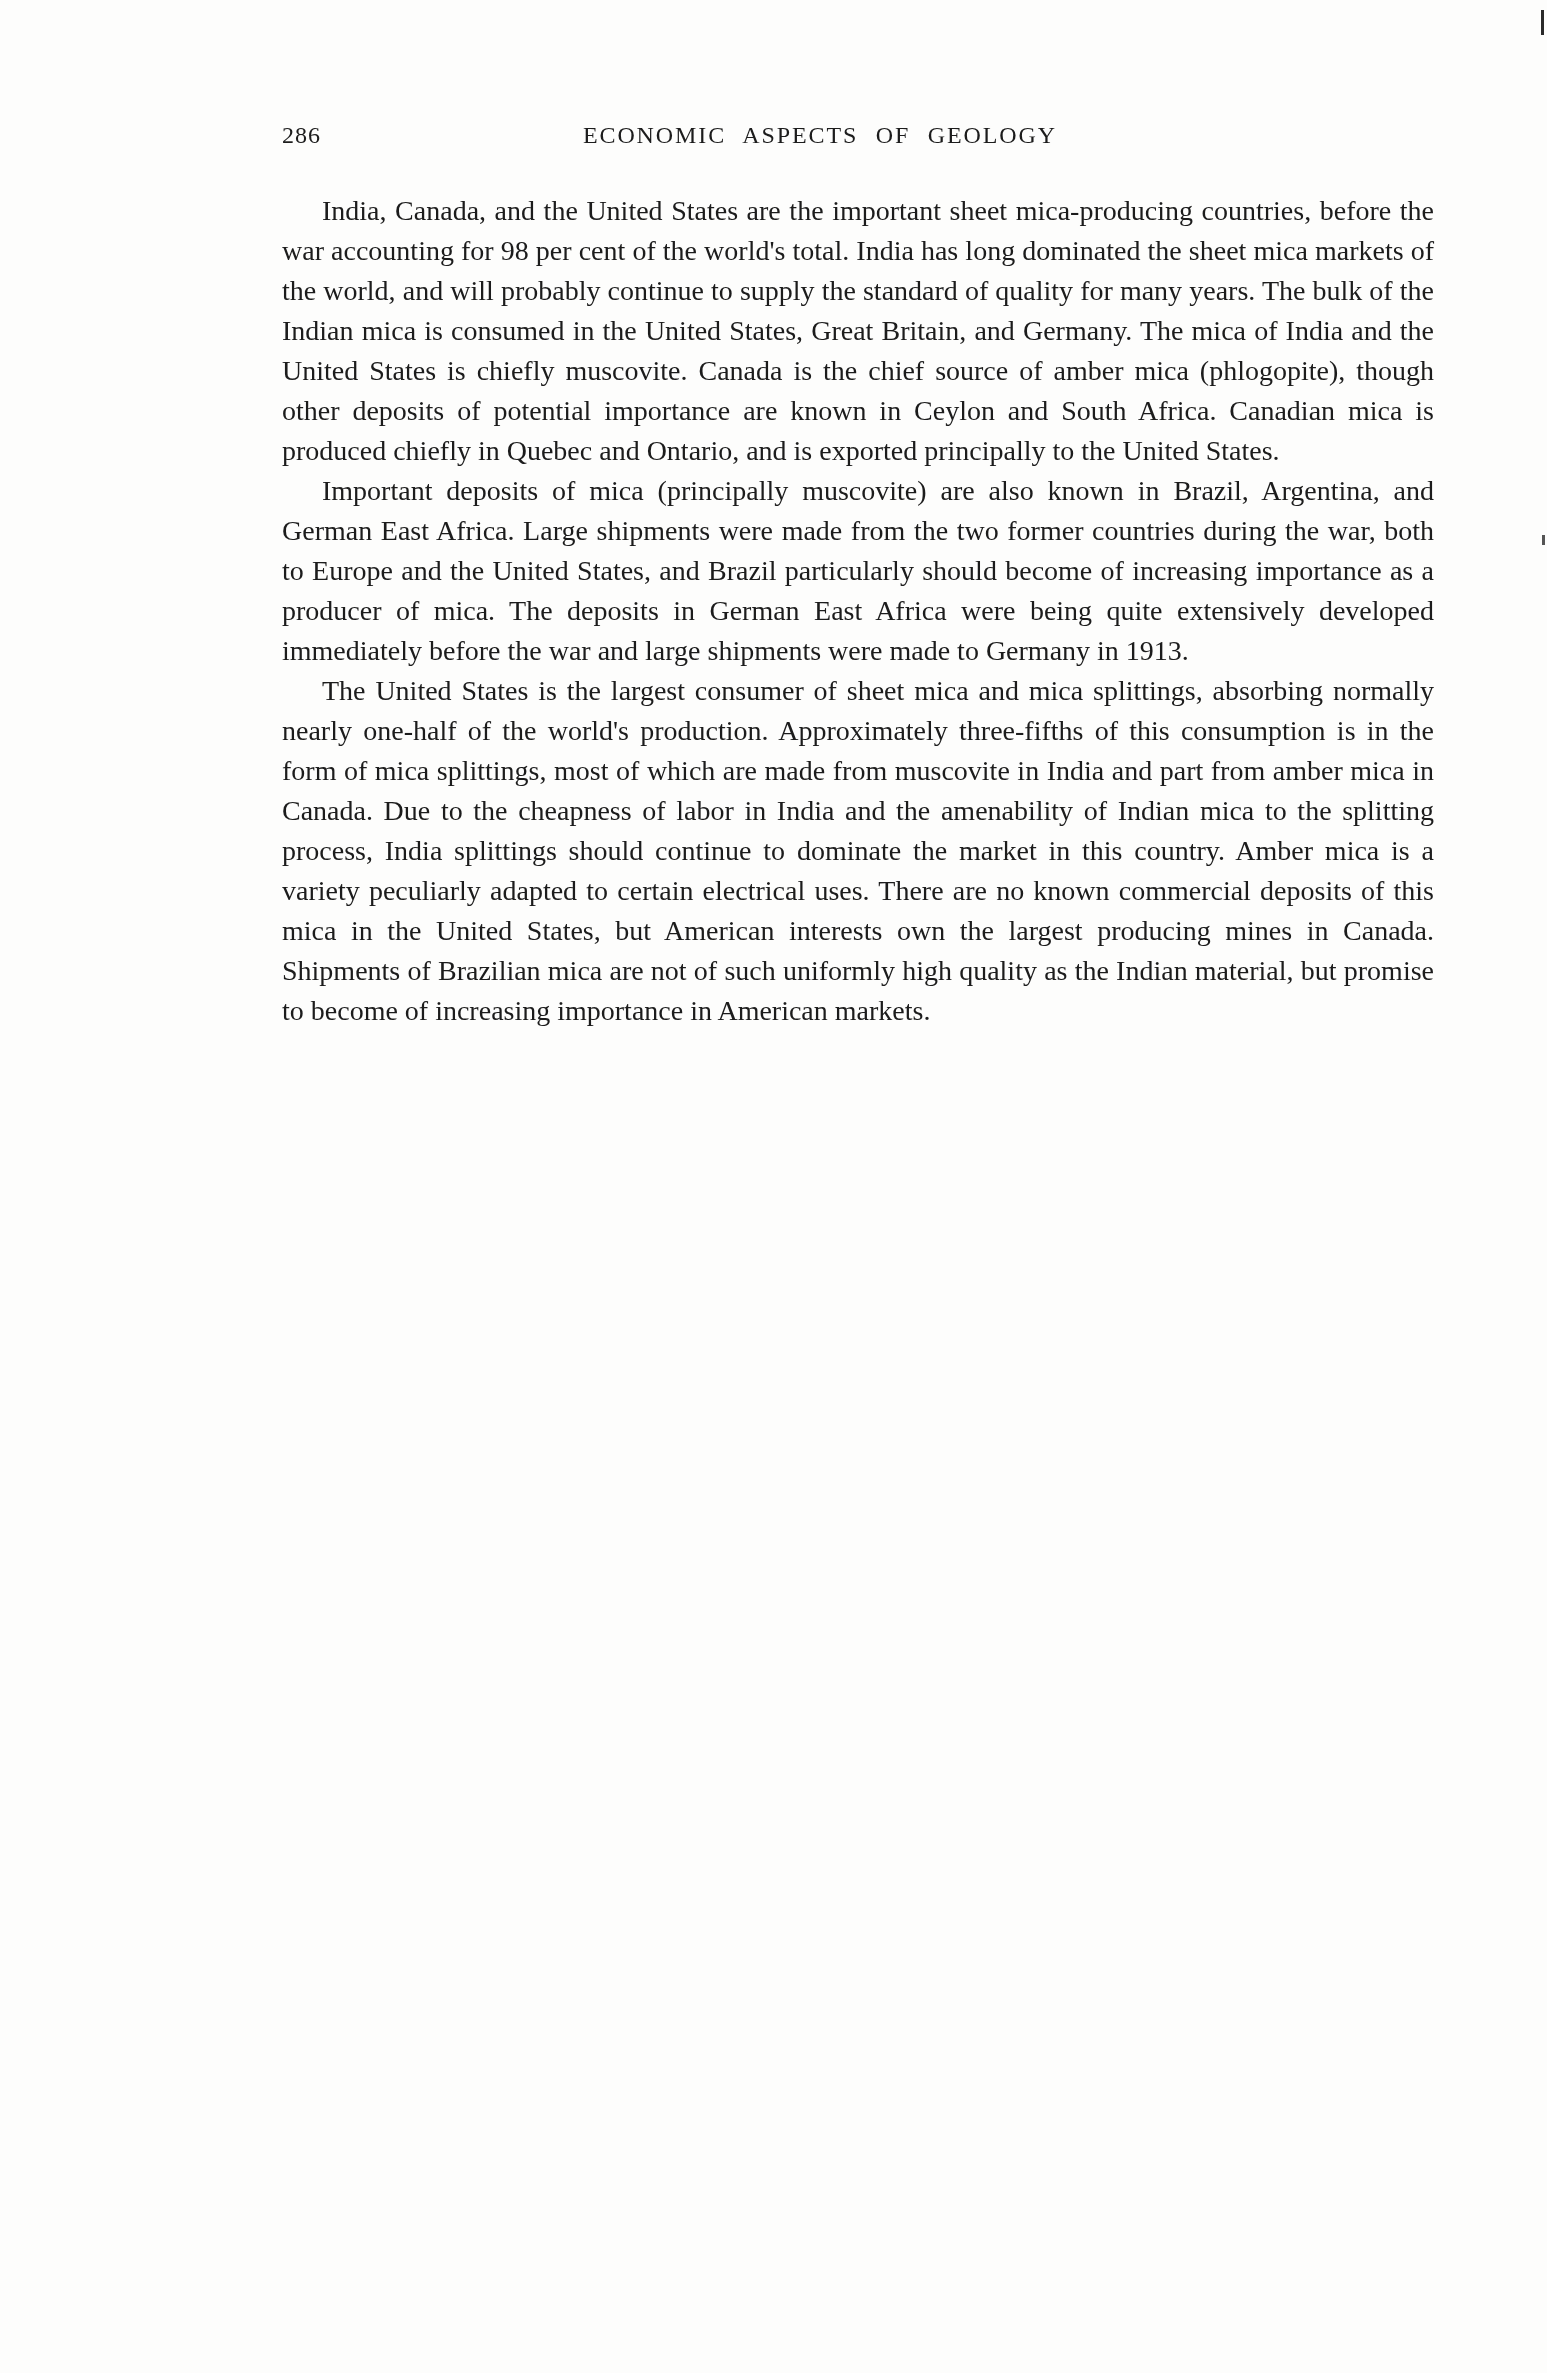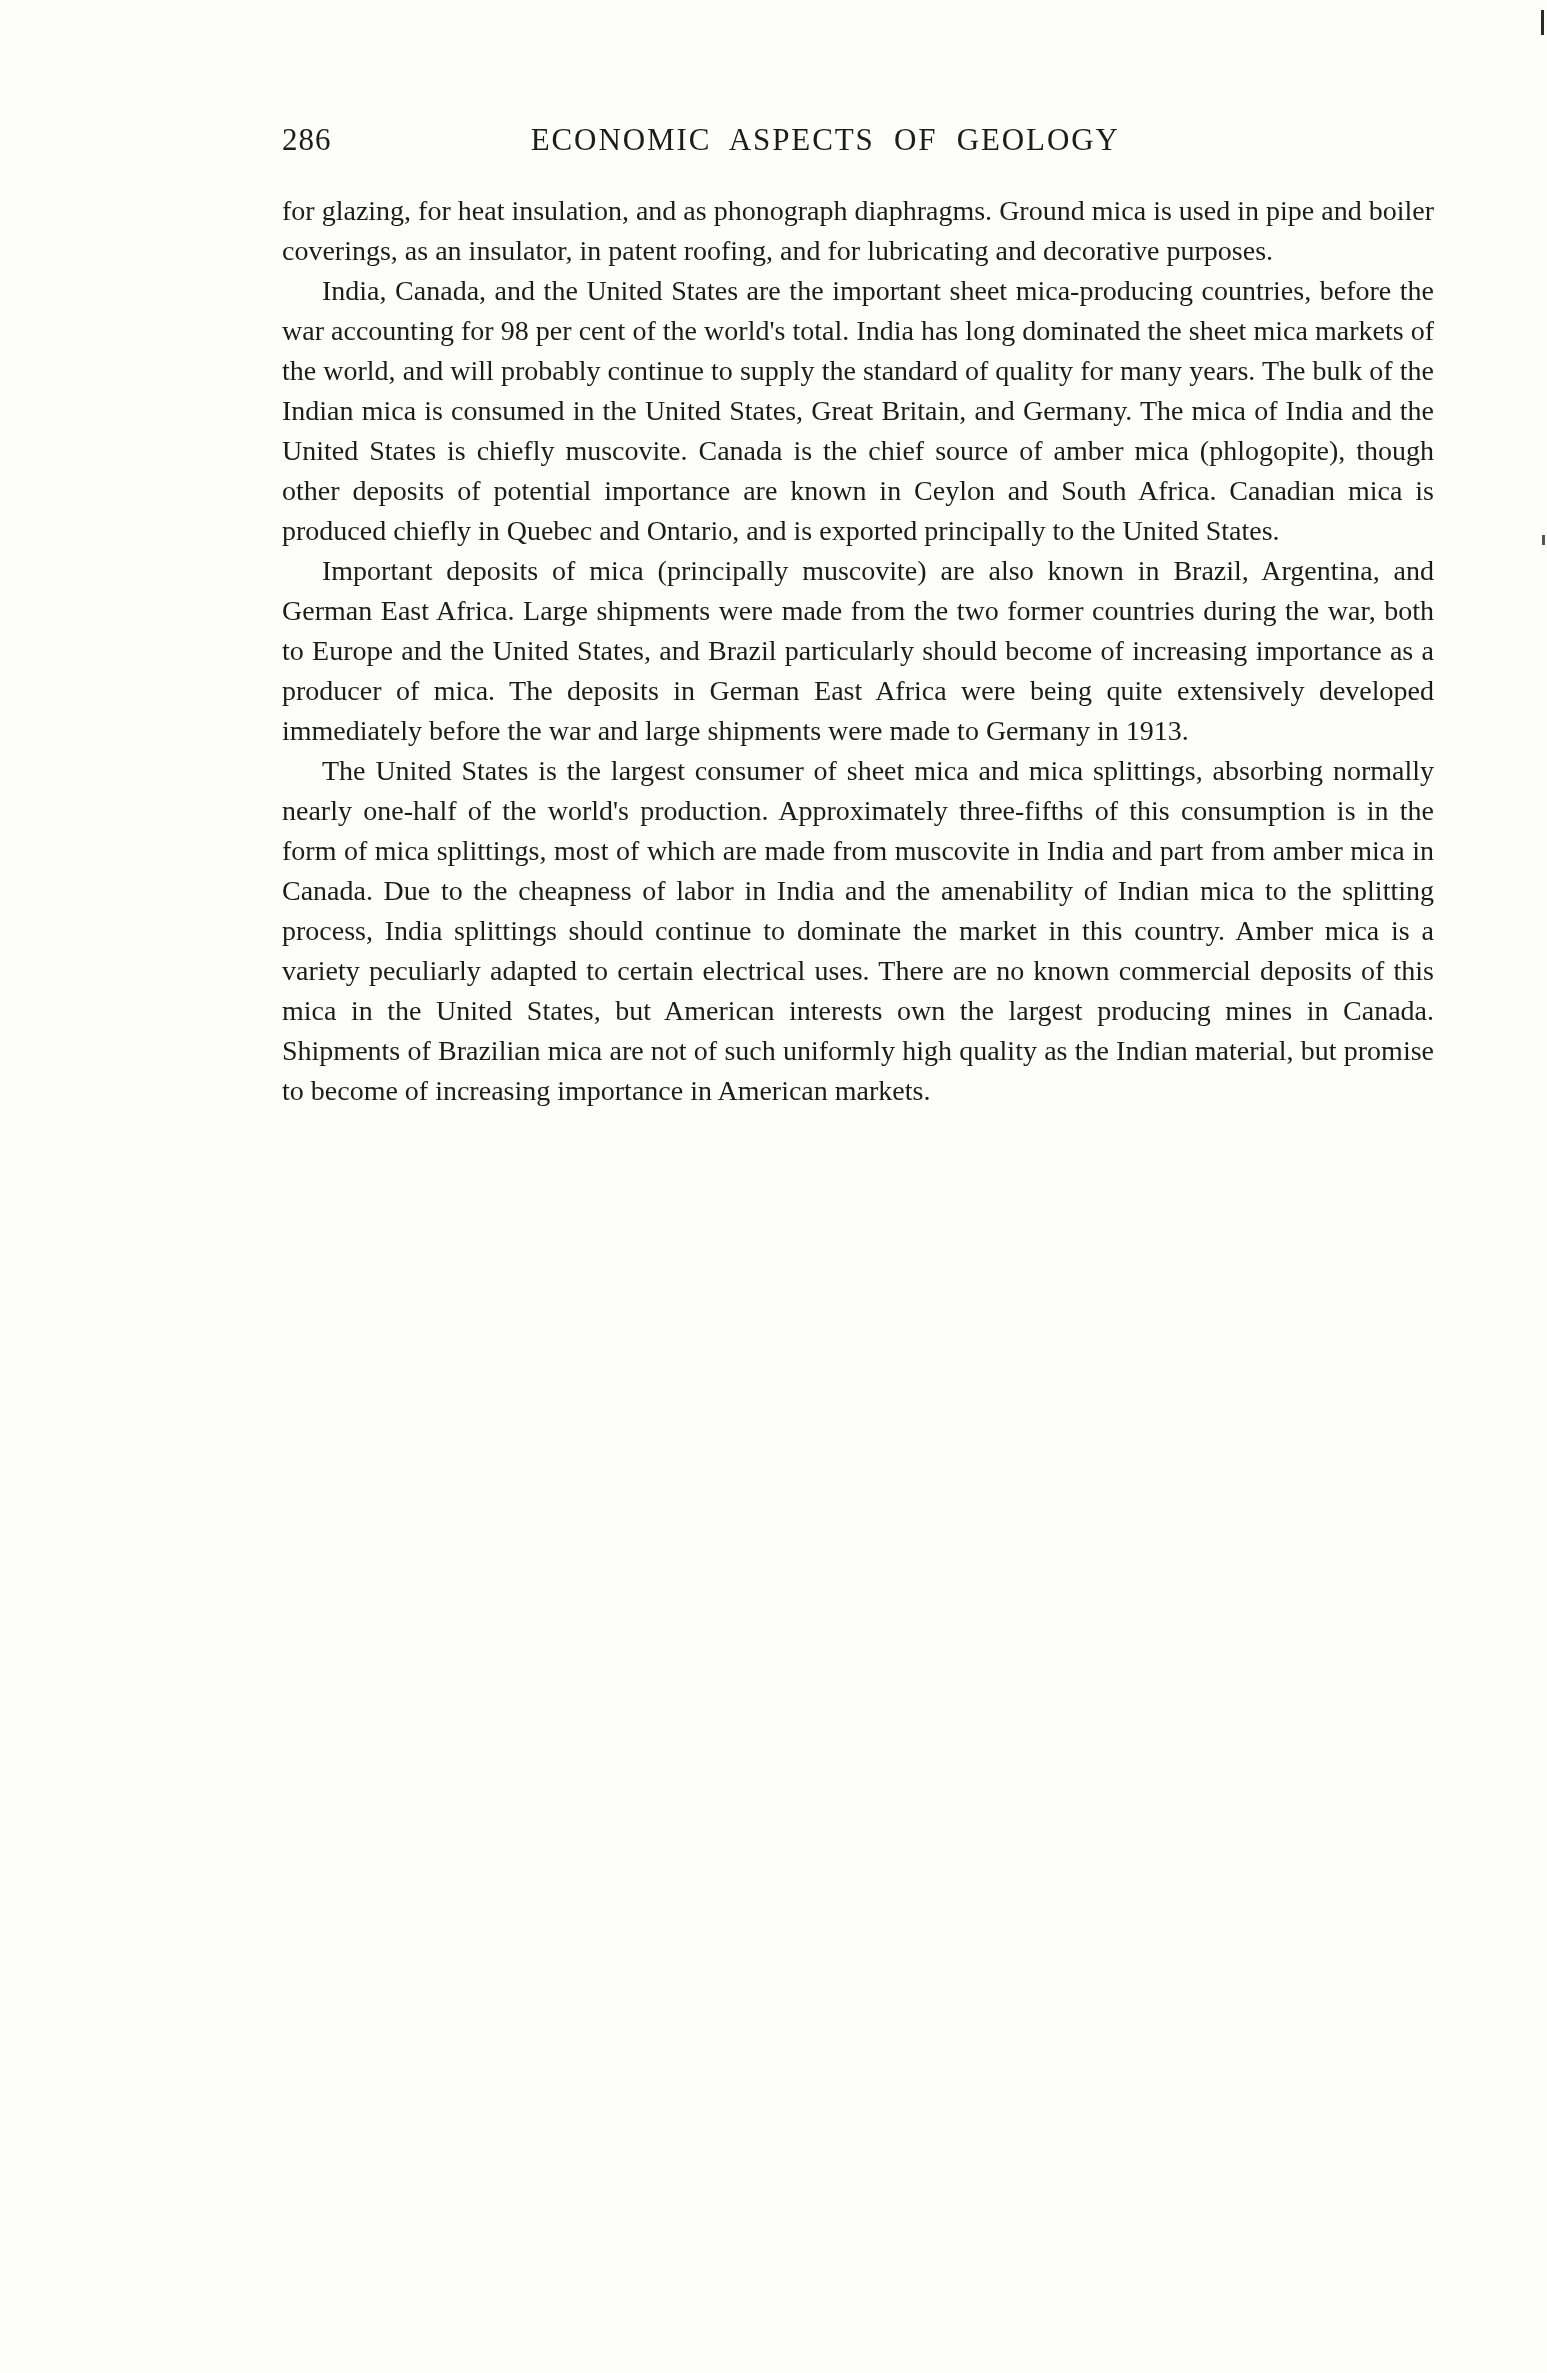--- a/index.html
+++ b/index.html
@@ -32,21 +32,21 @@
     height: 9.6px;
     background: #555;
   }
   .header {
     position: absolute;
     top: 122px;
     left: 282px;
     width: 1152px;
     display: flex;
     align-items: flex-end;
-    font-size: 31px;
+    font-size: 24px;
   }
   .page-number {
     flex: 0 0 auto;
     letter-spacing: 1px;
   }
   .running-title {
     flex: 1 1 auto;
     text-align: center;
     letter-spacing: 1.9px;
     word-spacing: 9.6px;
@@ -75,19 +75,18 @@
   <div class="scan-mark"></div>
   <div class="scan-mark-2"></div>
 
   <div class="header">
     <span class="page-number">286</span>
     <span class="running-title">ECONOMIC ASPECTS OF GEOLOGY</span>
   </div>
 
   <div class="body-text">
 
-  <p class="para">for glazing, for heat insulation, and as phonograph diaphragms. Ground mica is used in pipe and boiler coverings, as an insulator, in patent roofing, and for lubricating and decorative purposes.</p>
       <p class="para indent">India, Canada, and the United States are the important sheet mica-producing countries, before the war accounting for 98 per cent of the world's total. India has long dominated the sheet mica markets of the world, and will probably continue to supply the standard of quality for many years. The bulk of the Indian mica is consumed in the United States, Great Britain, and Germany. The mica of India and the United States is chiefly muscovite. Canada is the chief source of amber mica (phlogopite), though other deposits of potential importance are known in Ceylon and South Africa. Canadian mica is produced chiefly in Quebec and Ontario, and is exported principally to the United States.</p>
       <p class="para indent">Important deposits of mica (principally muscovite) are also known in Brazil, Argentina, and German East Africa. Large shipments were made from the two former countries during the war, both to Europe and the United States, and Brazil particularly should become of increasing importance as a producer of mica. The deposits in German East Africa were being quite extensively developed immediately before the war and large shipments were made to Germany in 1913.</p>
       <p class="para indent">The United States is the largest consumer of sheet mica and mica splittings, absorbing normally nearly one-half of the world's production. Approximately three-fifths of this consumption is in the form of mica splittings, most of which are made from muscovite in India and part from amber mica in Canada. Due to the cheapness of labor in India and the amenability of Indian mica to the splitting process, India splittings should continue to dominate the market in this country. Amber mica is a variety peculiarly adapted to certain electrical uses. There are no known commercial deposits of this mica in the United States, but American interests own the largest producing mines in Canada. Shipments of Brazilian mica are not of such uniformly high quality as the Indian material, but promise to become of increasing importance in American markets.</p>
     </div>
 </div>
 
 
 </body></html>

